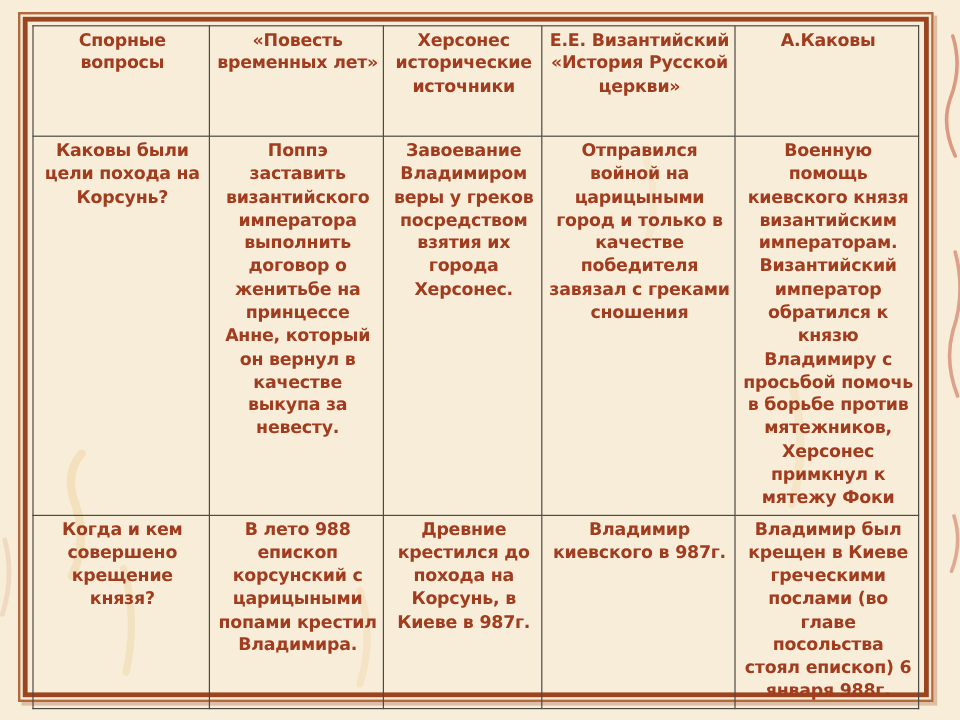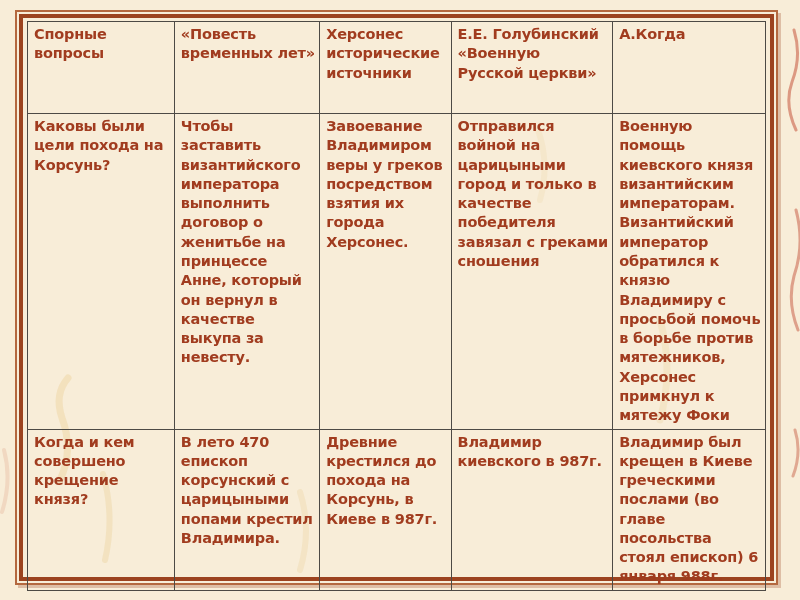--- a/index.html
+++ b/index.html
@@ -39,21 +39,21 @@
   }
   table.cmp td {
     border: 1px solid #4d4a45;
     vertical-align: top;
     padding: 3px 4px 3px 6px;
     color: #a13c1f;
     font-weight: 700;
     font-size: 14.5px;
     line-height: 1.33;
     letter-spacing: -0.2px;
-    text-align: left;
+    text-align: center;
     overflow: hidden;
   }
   tr.hdr-row  { height: 92px; }
   tr.row-1    { height: 306px; margin-top: 16px; }
   tr.row-2    { height: auto; }
   td.justify  { text-align: justify; }
 </style>
 </head>
 <body>
 
@@ -79,33 +79,33 @@
         <col style="width:19.7%">
         <col style="width:17.8%">
         <col style="width:21.9%">
         <col style="width:20.7%">
       </colgroup>
       <tbody>
           <tr class="hdr-row">
         <td>Спорные вопросы</td>
         <td>«Повесть временных лет»</td>
         <td>Херсонес исторические источники</td>
-        <td class="justify">Е.Е.  Голубинский «Военную Русской церкви»</td>
-        <td>А.Когда</td>
+        <td class="justify">Е.Е.  Византийский «История Русской церкви»</td>
+        <td>А.Каковы</td>
       </tr>
       <tr class="row-1">
         <td>Каковы были цели похода на Корсунь?</td>
-        <td class="justify">Чтобы заставить византийского императора выполнить договор о женитьбе на принцессе Анне, который он вернул в качестве выкупа за невесту.</td>
+        <td class="justify">Поппэ заставить византийского императора выполнить договор о женитьбе на принцессе Анне, который он вернул в качестве выкупа за невесту.</td>
         <td class="justify">Завоевание Владимиром веры у греков посредством взятия их города Херсонес.</td>
         <td>Отправился войной на царицыными город и только в качестве победителя завязал с греками сношения</td>
         <td>Военную помощь киевского князя византийским императорам. Византийский император обратился к князю Владимиру с просьбой помочь в борьбе против мятежников, Херсонес примкнул к мятежу Фоки</td>
       </tr>
       <tr class="row-2">
         <td>Когда и кем совершено крещение князя?</td>
-        <td>В лето 470 епископ корсунский с царицыными попами крестил Владимира.</td>
+        <td>В лето 988 епископ корсунский с царицыными попами крестил Владимира.</td>
         <td class="justify">Древние крестился до похода на Корсунь, в Киеве в 987г.</td>
         <td>Владимир киевского в 987г.</td>
         <td>Владимир был крещен в Киеве греческими послами (во главе посольства стоял епископ)  6 января 988г.</td>
       </tr>
     </tbody>
       </table>
   </div>
 </div>
 
 </body></html>

